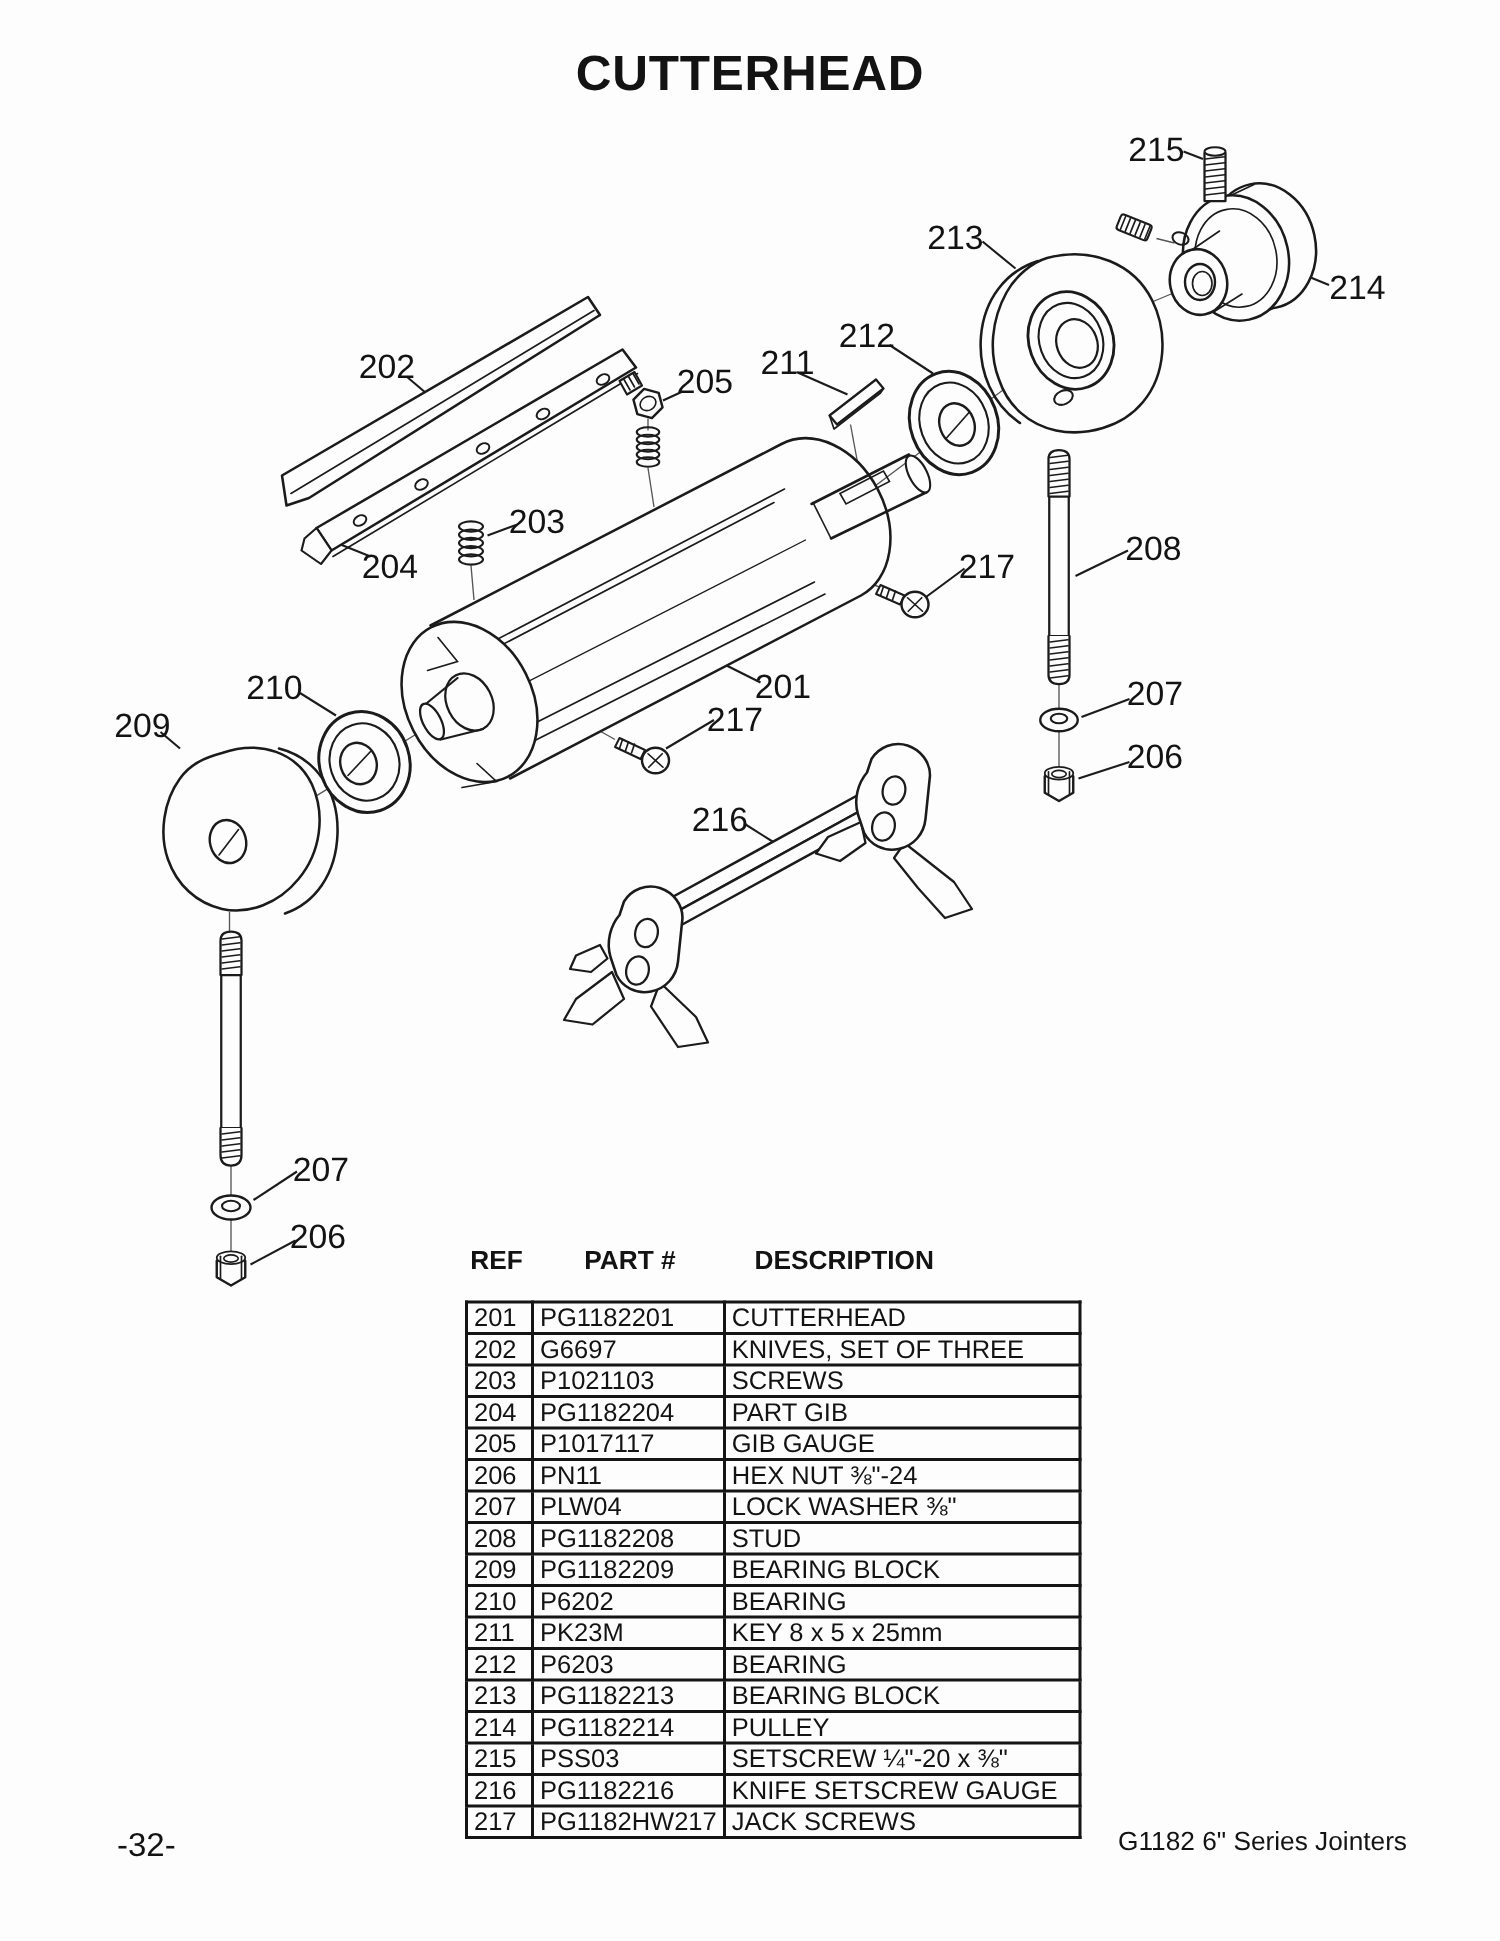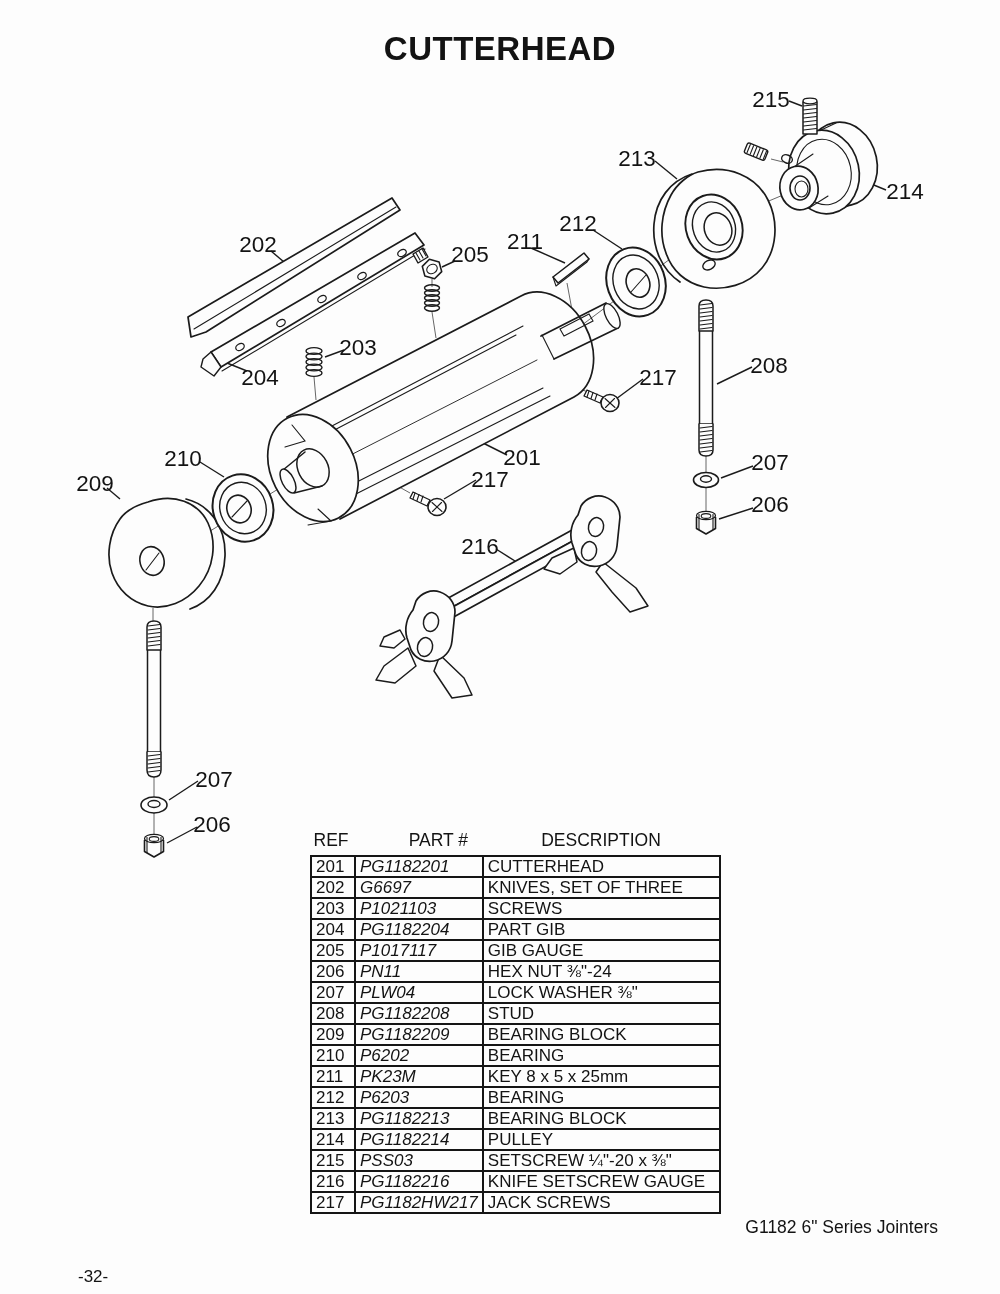--- a/index.html
+++ b/index.html
@@ -8,32 +8,32 @@
   .page-title{position:absolute;top:30px;left:0;width:1000px;text-align:center;
        font-size:33px;font-weight:bold;letter-spacing:0.5px;margin:0;}
   svg.diagram{position:absolute;left:0;top:0;z-index:1;}
   .ln{fill:none;stroke:#1b1b1b;stroke-width:1.7;stroke-linecap:round;stroke-linejoin:round;}
   .fl{fill:#fdfdfd;stroke:#1b1b1b;stroke-width:1.7;stroke-linecap:round;stroke-linejoin:round;}
   .tn{fill:none;stroke:#1b1b1b;stroke-width:1.1;stroke-linecap:round;}
   .cl{fill:none;stroke:#555;stroke-width:0.9;}
   .ldr{fill:none;stroke:#1b1b1b;stroke-width:1.4;}
   .co{font-size:22.5px;fill:#131313;text-anchor:middle;}
   .parts-table{position:absolute;left:310px;top:830px;z-index:2;}
-  .pt-head{display:flex;width:389px;font-weight:normal;font-size:17.5px;margin-bottom:4px;}
+  .pt-head{display:flex;width:389px;font-weight:bold;font-size:17.5px;margin-bottom:16px;}
   .pt-head .h1{width:42px;text-align:center;}
-  .pt-head .h2{width:116px;text-align:right;padding-left:20px;box-sizing:border-box;}
-  .pt-head .h3{width:231px;text-align:center;padding-left:35px;box-sizing:border-box;}
+  .pt-head .h2{width:116px;text-align:center;padding-left:20px;box-sizing:border-box;}
+  .pt-head .h3{width:231px;text-align:left;padding-left:35px;box-sizing:border-box;}
   table.pt{border-collapse:collapse;background:#fdfdfd;}
   table.pt td{border:2px solid #151515;font-size:17px;line-height:19px;height:19px;
       padding:0 4px;white-space:nowrap;}
   td.c-ref{width:34px;}
-  td.c-part{width:108px;font-style:italic;}
+  td.c-part{width:108px;}
   td.c-desc{width:227px;}
   td.small-part{font-size:13.5px;}
-  .footer-left{position:absolute;left:78px;top:1267px;font-size:17px;z-index:2;}
+  .footer-left{position:absolute;left:78px;top:1217px;font-size:22px;z-index:2;}
   .footer-right{position:absolute;right:62px;top:1217px;font-size:17.5px;z-index:2;}
 </style>
 </head>
 <body>
 
 <h1 class="page-title">CUTTERHEAD</h1>
 
 <svg class="diagram" width="1000" height="1294" viewBox="0 0 1000 1294">
 
   <g>

